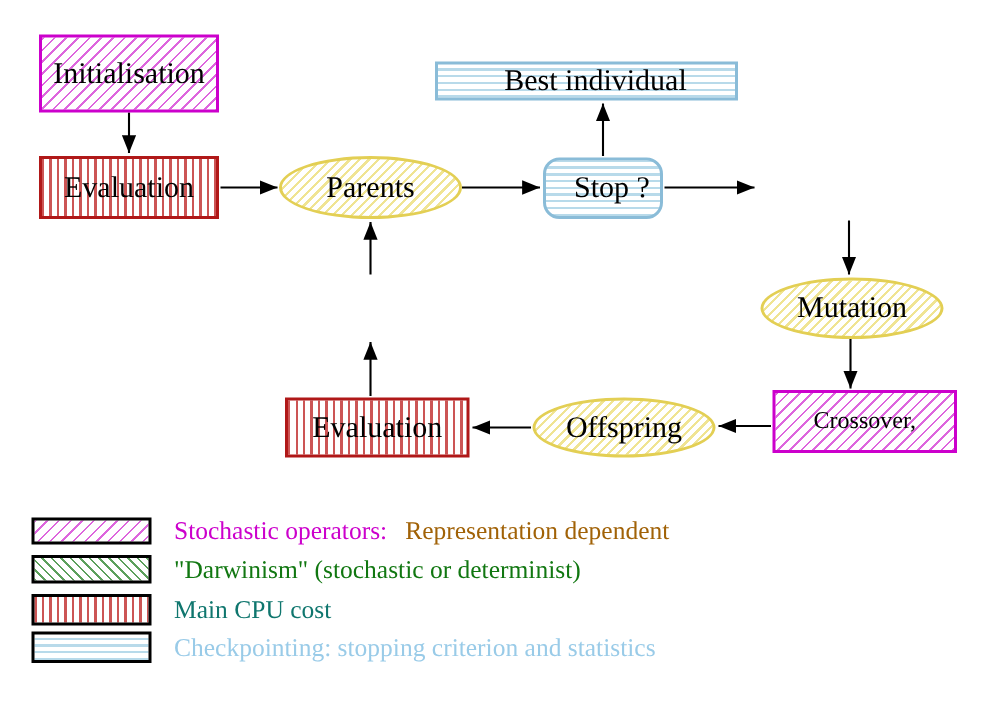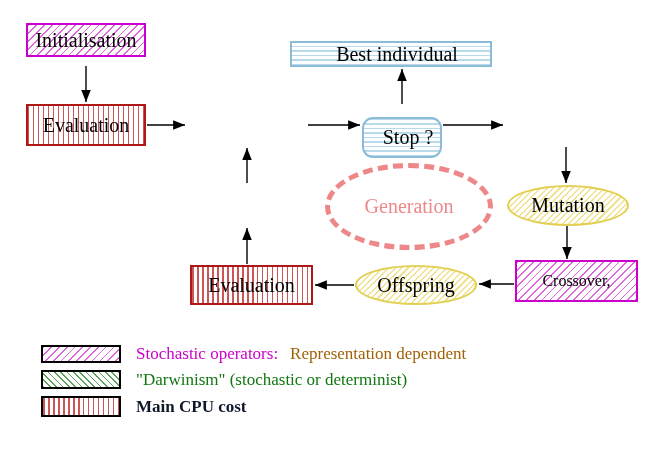--- a/index.html
+++ b/index.html
@@ -47,44 +47,44 @@
   .stripes-red {
     background-image: repeating-linear-gradient(90deg, #cc5555 0, #cc5555 1.5px, rgba(0,0,0,0) 1.5px, rgba(0,0,0,0) 5px);
     border-color: #b01818;
   }
   .stripes-cyan {
     background-image: repeating-linear-gradient(0deg, #b8daea 0, #b8daea 1.5px, rgba(0,0,0,0) 1.5px, rgba(0,0,0,0) 4.5px);
     border-color: #8abcd8;
     padding-left: 12px;
   }
 
-  .node-initialisation { left: 26px;  top: 23px;  width: 120px; height: 34px; }
+  .node-initialisation { left: 26px;  top: 23px;  width: 120px; height: 52px; }
   .node-evaluation-top { left: 26px;  top: 104px; width: 120px; height: 42px; }
   .node-parents        { left: 186px; top: 104px; width: 122px; height: 42px; }
   .node-best-individual{ left: 290px; top: 41px;  width: 202px; height: 26px; }
-  .node-stop           { left: 362px; top: 105px; width: 80px;  height: 41px; border-radius: 11px; margin-top: 12px; }
+  .node-stop           { left: 362px; top: 105px; width: 80px;  height: 41px; border-radius: 11px; }
   .node-selection      { left: 505px; top: 105px; width: 122px; height: 41px; }
   .node-replacement    { left: 185px; top: 184px; width: 122px; height: 42px; font-size: 18px; }
   .node-genitors       { left: 507px; top: 185px; width: 122px; height: 41px; }
   .node-evaluation-bot { left: 190px; top: 265px; width: 123px; height: 40px; }
   .node-offspring      { left: 355px; top: 265px; width: 122px; height: 40px; justify-content: center; }
   .node-crossover      { left: 515px; top: 260px; width: 123px; height: 42px;
                          font-size: 16px; flex-direction: row; line-height: 1.15; }
   .node-generation {
     left: 325px; top: 163px; width: 168px; height: 87px;
     border: 5px dashed #ee8888;
     border-radius: 50%;
     background: none;
     color: #ee8888;
     font-size: 20px;
   }
 
   .legend-row {
     position: absolute;
-    left: 41px;
+    left: 21px;
     display: flex;
     align-items: center;
     font-size: 17px;
     white-space: nowrap;
   }
   .legend-row-0 { top: 345px; height: 18px; }
   .legend-row-1 { top: 370px; height: 19px; }
   .legend-row-2 { top: 396px; height: 21px; }
   .legend-row-3 { top: 421px; height: 21px; }
   .swatch {
@@ -92,21 +92,21 @@
     width: 80px;
     height: 100%;
     border: 2px solid;
     background-color: #ffffff;
     flex: 0 0 auto;
   }
   .legend-label { margin-left: 15px; }
   .legend-row-0 .legend-label { color: #cc00cc; }
   .legend-suffix { color: #a16207; margin-left: 12px; }
   .legend-row-1 .legend-label { color: #117711; }
-  .legend-row-2 .legend-label { color: #0f172a; font-weight: bold; }
+  .legend-row-2 .legend-label { color: #0f766e; }
   .legend-row-3 .legend-label { color: #99cbe8; }
 </style>
 </head>
 <body>
 
 <div class="canvas">
 
   <svg class="arrow-layer" viewBox="0 0 662 471" xmlns="http://www.w3.org/2000/svg">
     <defs>
       <marker id="ah" viewBox="0 0 10 8" refX="10" refY="4" markerWidth="8.5" markerHeight="7" orient="auto">
@@ -129,34 +129,34 @@
   </svg>
 
   <div class="node hatch-magenta node-initialisation">
     <span>Initialisation</span>
   </div>
 
   <div class="node stripes-red node-evaluation-top">
     <span>Evaluation</span>
   </div>
 
+  <div class="node ellipse hatch-yellow node-parents">
+    <span>Parents</span>
+  </div>
 
   <div class="node stripes-cyan node-best-individual">
     <span>Best individual</span>
   </div>
 
   <div class="node stripes-cyan node-stop">
     <span>Stop ?</span>
   </div>
 
 
 
-  <div class="node node-generation">
-    <span>Generation</span>
-  </div>
 
   <div class="node ellipse hatch-yellow node-genitors">
     <span>Mutation</span>
   </div>
 
   <div class="node stripes-red node-evaluation-bot">
     <span>Evaluation</span>
   </div>
 
   <div class="node ellipse hatch-yellow node-offspring">
@@ -176,14 +176,18 @@
   <div class="legend-row legend-row-1">
     <div class="swatch hatch-green"></div>
     <span class="legend-label">"Darwinism" (stochastic or determinist)</span>
   </div>
 
   <div class="legend-row legend-row-2">
     <div class="swatch stripes-red"></div>
     <span class="legend-label">Main CPU cost</span>
   </div>
 
+  <div class="legend-row legend-row-3">
+    <div class="swatch stripes-cyan"></div>
+    <span class="legend-label">Checkpointing: stopping criterion and statistics</span>
+  </div>
 
 </div>
 
 </body></html>

